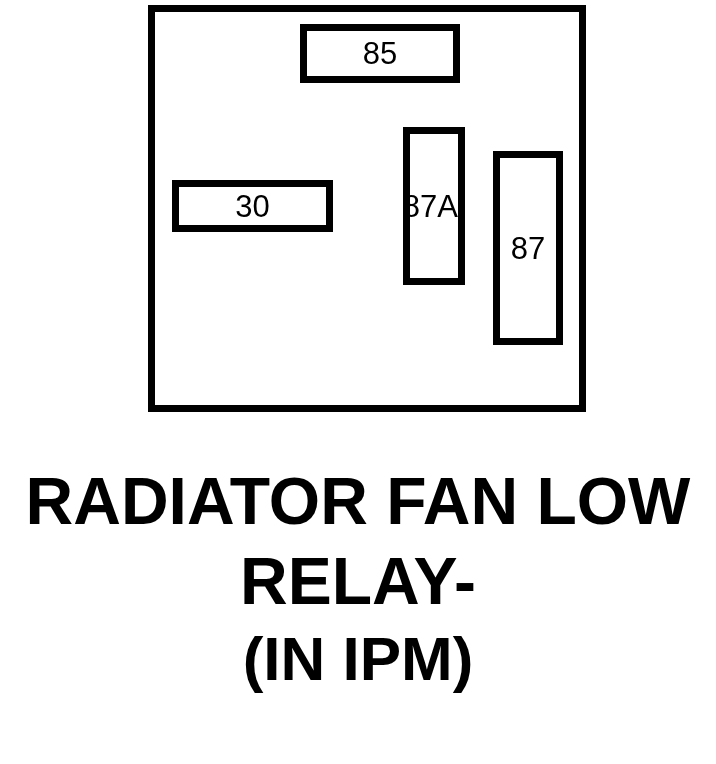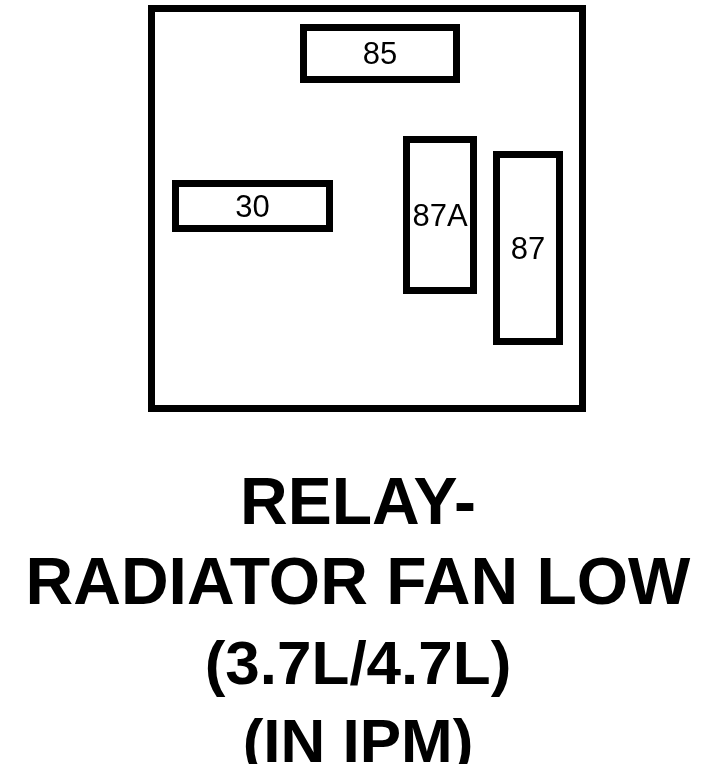--- a/index.html
+++ b/index.html
@@ -58,23 +58,24 @@
     left: 17px;    
     top:  168px;   
     width: 161px;
     height: 52px;
     text-align: center;
   }
 
   
   #terminal-87a {
     left: 248px;   
-    top:  124px;   
-    width: 74px;
+    top:  115px;   
+    width: 62px;
     height: 158px;
+    justify-content: flex-end;
   }
 
   
   #terminal-87 {
     left: 338px;   
     top:  115px;
     width: 70px;
     height: 194px;
     margin-top: 24px;
   }
@@ -124,17 +125,16 @@
   </div>
 
   <div class="terminal" id="terminal-87">
     <span>87</span>
   </div>
 
 
 </div>
 
 <div id="caption">
+  <div class="caption-line" id="caption-line-2">RADIATOR FAN LOW</div>
   <div class="caption-line" id="caption-line-1">RELAY-</div>
-  <div class="caption-line" id="caption-line-2">RADIATOR FAN LOW</div>
-  <div class="caption-line" id="caption-line-3">(3.7L/4.7L)</div>
   <div class="caption-line" id="caption-line-4">(IN IPM)</div>
 </div>
 
 </body></html>

